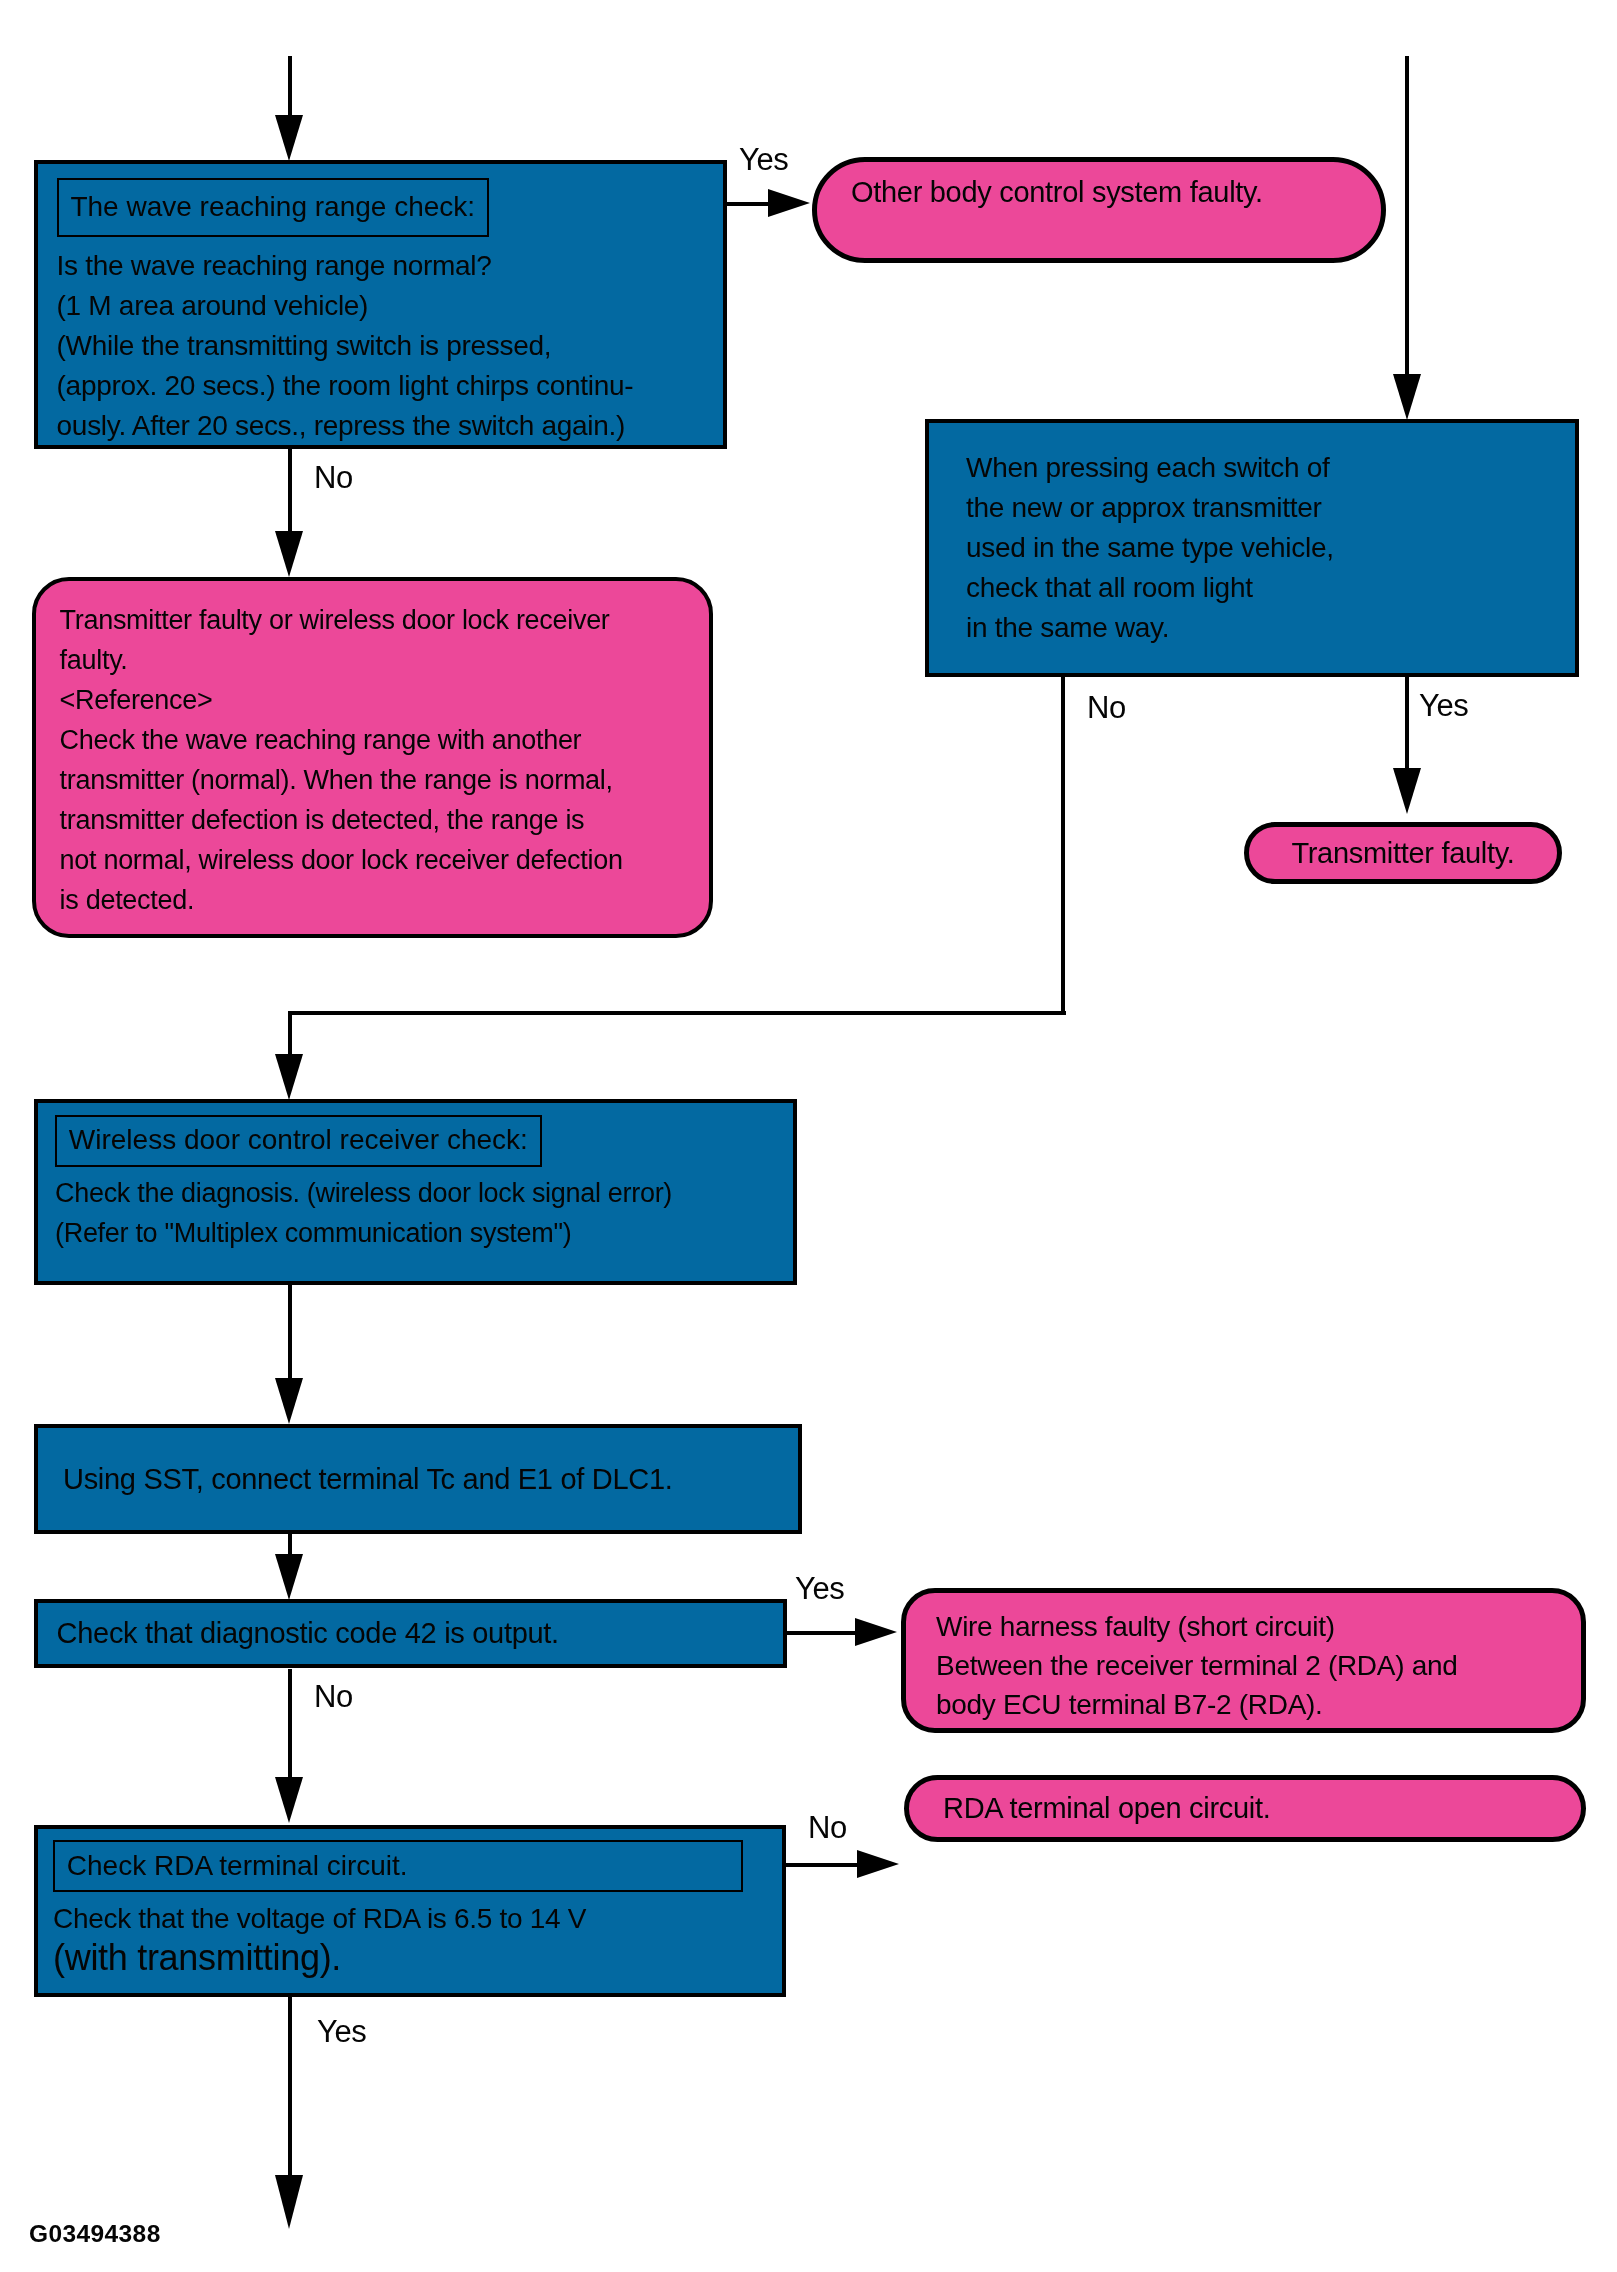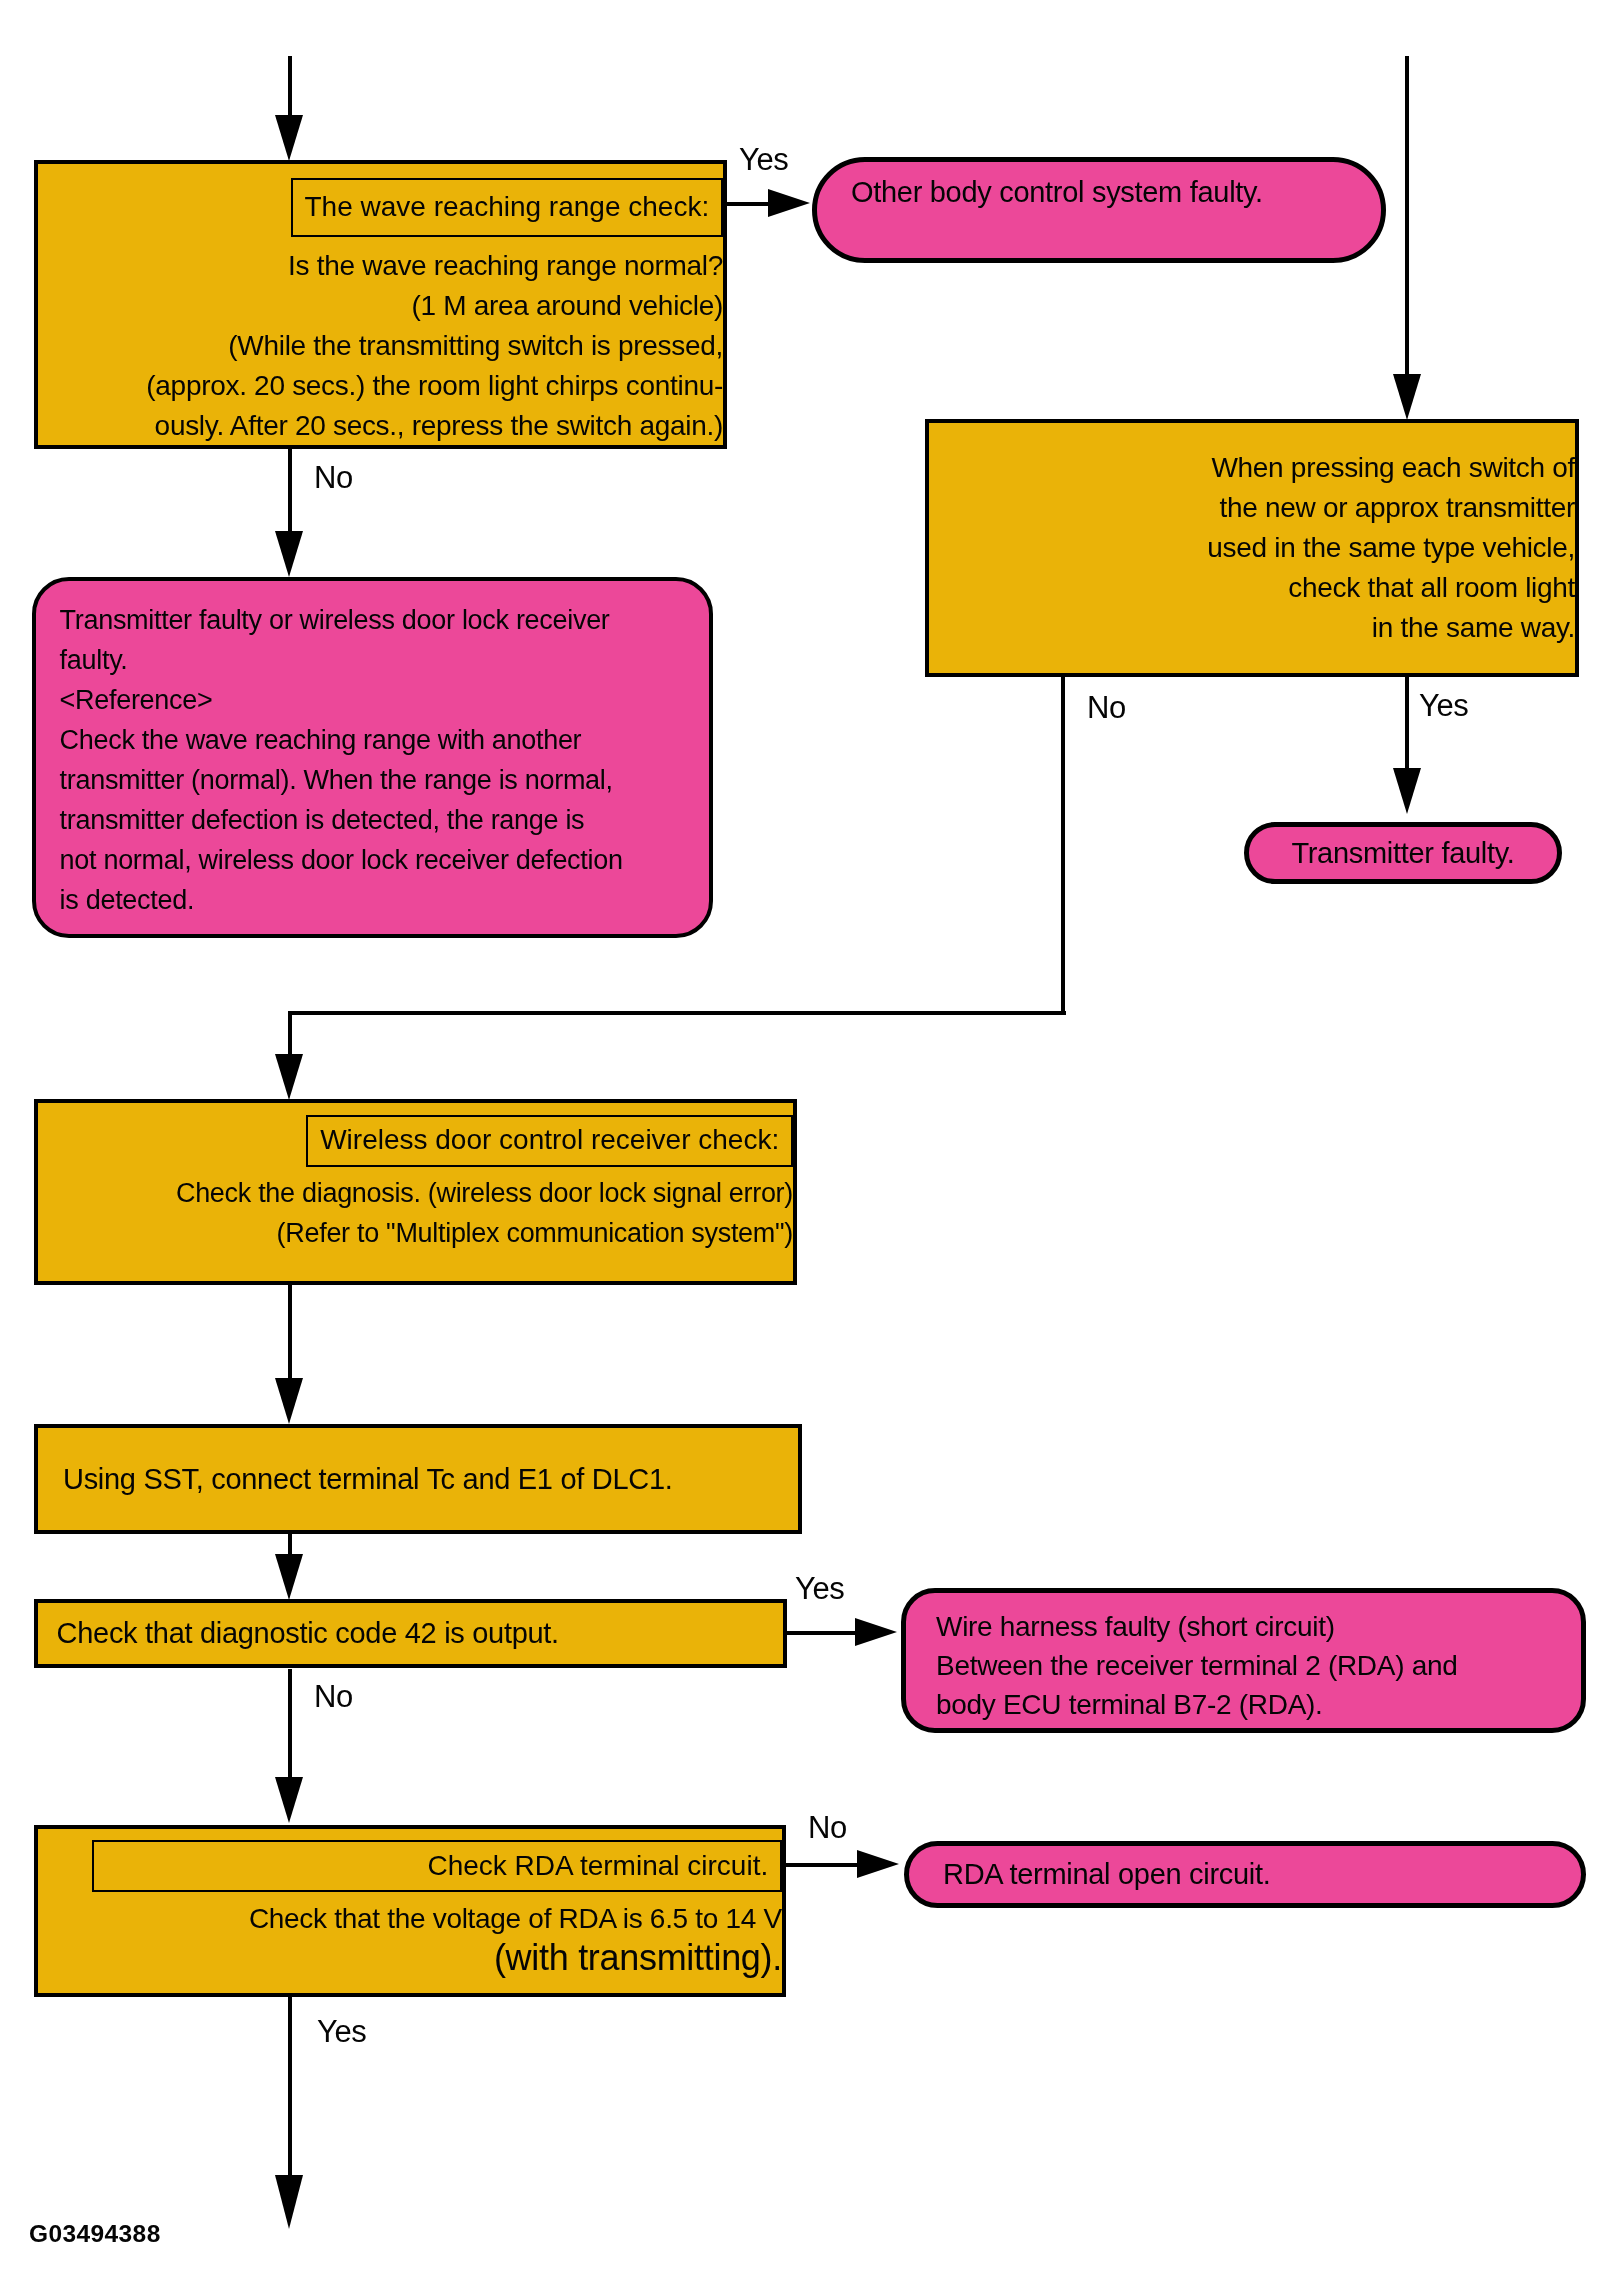--- a/index.html
+++ b/index.html
@@ -1,20 +1,20 @@
 <!DOCTYPE html>
 <html style="font-size:13.5px"><head>
 <meta charset="utf-8">
 <style>
   html,body{margin:0;padding:0;background:#ffffff;}
   #canvas{
     position:relative;width:1617px;height:2273px;background:#ffffff;
     font-family:"Liberation Sans",sans-serif;color:#050505;overflow:hidden;
   }
-  .box{position:absolute;box-sizing:border-box;border:4.2px solid #000;background:#eab308;text-align:right;}
+  .box{position:absolute;box-sizing:border-box;border:4.2px solid #000;background:#0369a1;}
   .stadium{position:absolute;box-sizing:border-box;border:5px solid #000;background:#ec4899;}
   .titlebox{box-sizing:border-box;border:2.5px solid #000;display:inline-block;
     padding:7.6px 11.8px 8.4px 11.8px;white-space:nowrap;}
   .tline{white-space:nowrap;letter-spacing:-0.3px;}
   .vline{position:absolute;width:4.2px;background:#000;}
   .hline{position:absolute;height:4.2px;background:#000;}
   .ah-down{position:absolute;width:0;height:0;
     border-left:14.3px solid transparent;border-right:14.3px solid transparent;
     border-top:46px solid #000;}
   .ah-right{position:absolute;width:0;height:0;
@@ -132,21 +132,21 @@
     <div style="margin-top:6.7px;">
       <div class="tline" style="font-size:28px;line-height:39px;">Check that the voltage of RDA is 6.5 to 14 V</div>
       <div class="tline" style="font-size:36px;line-height:39px;">(with transmitting).</div>
     </div>
   </div>
 
   <div class="edgelabel" style="left:808px;top:1810px;">No</div>
   <div class="hline" style="left:786px;top:1863px;width:74px;"></div>
   <div class="ah-right" style="left:857px;top:1850px;"></div>
 
-  <div class="stadium" style="left:904px;top:1841px;width:682px;height:67px;border-radius:34px;display:flex;align-items:center;padding-left:34px;">
+  <div class="stadium" style="left:904px;top:1775px;width:682px;height:67px;border-radius:34px;display:flex;align-items:center;padding-left:34px;">
     <div class="tline fs34">RDA terminal open circuit.</div>
   </div>
 
   <div class="edgelabel" style="left:317px;top:2014px;">Yes</div>
   <div class="vline" style="left:288px;top:1997px;height:181px;"></div>
   <div class="ah-down" style="left:275px;top:2175px;border-top-width:54px;"></div>
 
   <div style="position:absolute;left:29px;top:2220px;font-size:24.5px;font-weight:bold;letter-spacing:0.4px;">G03494388</div>
 
 </div>

